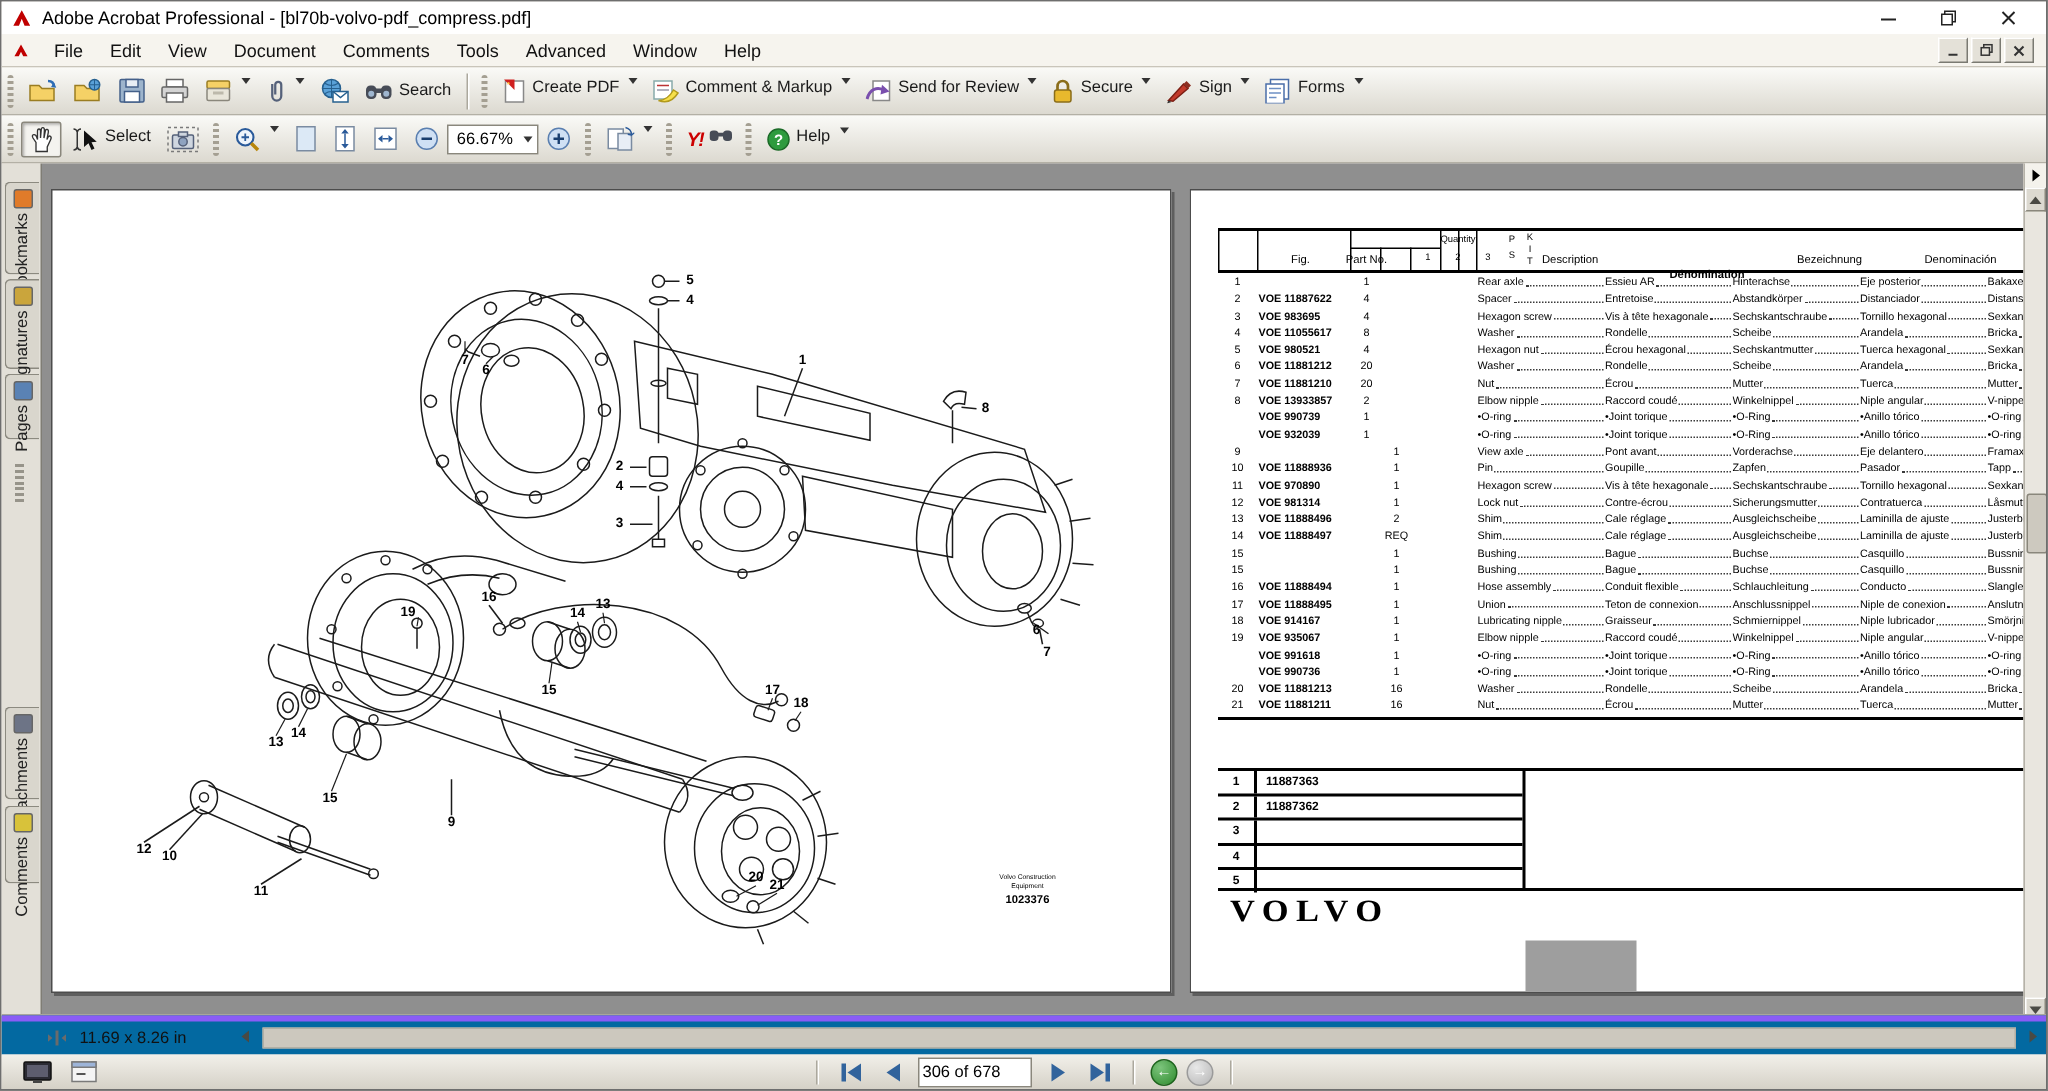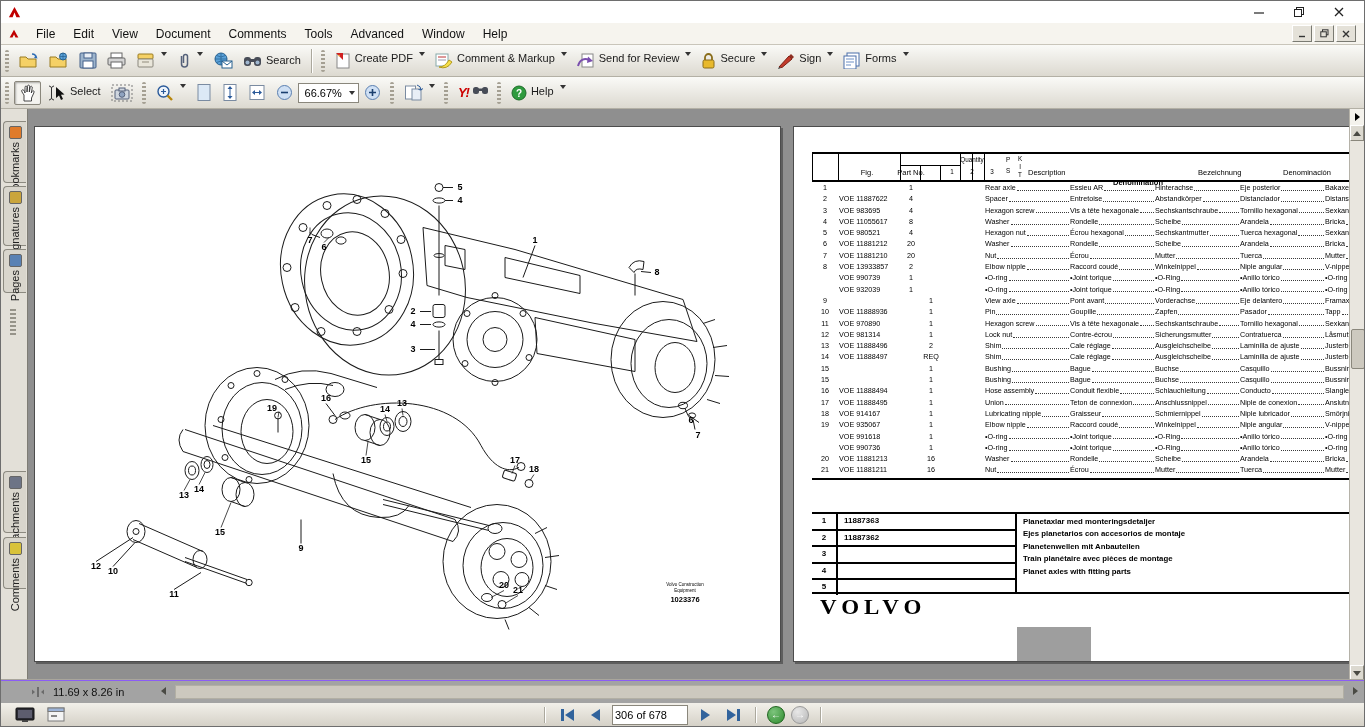--- a/index.html
+++ b/index.html
@@ -46,21 +46,21 @@
   
   .pt{position:absolute;left:18px;top:25px;width:620px;}
   .pt-head{position:relative;height:26px;border-top:2px solid #000;border-bottom:2px solid #000;box-sizing:content-box;}
   .hv{position:absolute;top:0;bottom:0;width:1px;background:#000;}
   .hv.half{top:11px;}
   .hlab{position:absolute;font-size:7.5px;color:#000;padding-left:42px;}
   .hlab.tiny{font-size:6.3px;}
   .qline{position:absolute;left:88px;width:60px;top:11px;height:1px;background:#000;}
   .prow{display:flex;height:11.3px;line-height:11.3px;font-size:7.2px;color:#000;}
   .cf{width:26px;text-align:center;flex:0 0 auto;}
-  .cp{width:62px;font-weight:normal;padding-left:1px;flex:0 0 auto;}
+  .cp{width:62px;font-weight:bold;padding-left:1px;flex:0 0 auto;}
   .cq{width:20px;text-align:center;flex:0 0 auto;}
   .cps{width:12px;flex:0 0 auto;} .ckit{width:12px;flex:0 0 auto;}
   .cl{width:85px;display:flex;overflow:hidden;flex:0 0 auto;}
   .cl.last{width:110px;}
   .cl .t{white-space:nowrap;}
   .ldr{flex:1 1 auto;min-width:3px;border-bottom:1px dotted #3a3a3a;margin:0 1px 2.5px 1px;}
   .pt-bottom{height:0;border-top:2px solid #000;margin-top:2px;}
   
   .vt{position:absolute;left:18px;top:385px;width:620px;height:82px;border-top:2px solid #000;border-bottom:2px solid #000;box-sizing:border-box;}
   .vrows{position:absolute;left:0;top:0;width:203px;height:78px;border-right:2px solid #000;}
@@ -75,21 +75,21 @@
   .vscroll{position:absolute;right:0;top:0;width:15px;bottom:0;background:#e9e6df;border-left:1px solid #b5b2a8;box-sizing:border-box;}
   .sb-btn{position:absolute;left:0;width:14px;height:16px;background:#dcd9d0;border:1px solid;border-color:#fff #8a877c #8a877c #fff;display:flex;align-items:center;justify-content:center;box-sizing:border-box;}
   .ovf{position:absolute;left:0;top:0;width:14px;height:16px;background:#f4f2ec;display:flex;align-items:center;justify-content:center;}
   .thumb{position:absolute;left:1px;width:12px;background:#cdc9bf;border:1px solid #8a877c;border-radius:2px;}
   .tri{width:0;height:0;}
   .tri-up{border-left:4px solid transparent;border-right:4px solid transparent;border-bottom:5px solid #4a4a44;}
   .tri-down{border-left:4px solid transparent;border-right:4px solid transparent;border-top:5px solid #4a4a44;}
   .tri-left{border-top:4px solid transparent;border-bottom:4px solid transparent;border-right:5px solid #4a4a44;}
   .tri-right{border-top:4px solid transparent;border-bottom:4px solid transparent;border-left:5px solid #4a4a44;}
   
-  .statusbar{position:absolute;left:0;bottom:23px;height:22px;right:0;background:#a3a3a3;border-top:1px solid #8b5cf6;box-shadow:0 -1px 0 #a9a69b;display:flex;align-items:center;font-size:11px;color:#111;}
+  .statusbar{position:absolute;left:0;bottom:23px;height:22px;right:0;background:#0369a1;border-top:4px solid #8b5cf6;box-shadow:0 -1px 0 #a9a69b;display:flex;align-items:center;font-size:11px;color:#111;}
   .statusbar .split{margin:0 8px 0 30px;}
   .pagesize{margin-right:20px;}
   .hscroll{position:absolute;left:160px;right:6px;top:4px;height:14px;}
   .hs-left{position:absolute;left:0;top:2px;}
   .hs-track{position:absolute;left:14px;right:14px;top:0;height:14px;background:#ccc8be;border:1px solid #b2afa4;box-sizing:border-box;}
   .hs-right{position:absolute;right:0;top:2px;}
   
   .navbar{position:absolute;left:0;bottom:0;height:23px;right:0;background:linear-gradient(#f2f0ea,#d5d1c7);display:flex;align-items:center;}
   .nb-left{display:flex;gap:12px;margin-left:14px;align-items:center;}
   .nav-center{position:absolute;left:538px;top:0;height:23px;display:flex;align-items:center;gap:6px;}
@@ -104,20 +104,21 @@
 </style>
 </head>
 <body>
 
 <div class="app">
 
   <div class="titlebar">
     <svg class="appicon" viewBox="0 0 16 16">
         <path d="M2 13 L8 2 L14 13 L10 13 L8 8 L6 13 Z" fill="#c00000"></path>
       </svg>
+    <span class="title">Adobe Acrobat Professional - [bl70b-volvo-pdf_compress.pdf]</span>
     <div class="wbtns">
       <span class="wbtn">
           <svg width="12" height="12" viewBox="0 0 12 12">
             <line x1="1" y1="7" x2="11" y2="7" stroke="#222" stroke-width="1.2"></line>
           </svg>
         </span>
       <span class="wbtn">
           <svg width="12" height="12" viewBox="0 0 12 12">
             <rect x="3.5" y="1.5" width="7" height="7" fill="none" stroke="#222"></rect>
             <rect x="1.5" y="3.5" width="7" height="7" fill="#fff" stroke="#222"></rect>
@@ -1400,27 +1401,20 @@
               </div>
               <div class="vrow">
                 <span class="vnum">4</span>
                 <span class="vpart"></span>
               </div>
               <div class="vrow">
                 <span class="vnum">5</span>
                 <span class="vpart"></span>
               </div>
             </div>
-          <div class="vtitles" id="vt-titles">
-              <div>Planetaxlar med monteringsdetaljer</div>
-              <div>Ejes planetarios con accesorios de montaje</div>
-              <div>Planetenwellen mit Anbauteilen</div>
-              <div>Train planétaire avec pièces de montage</div>
-              <div>Planet axles with fitting parts</div>
-            </div>
         </div>
         <div class="volvo">VOLVO</div>
         <div class="graybox"></div>
       </div>
     </div>
 
     <div class="vscroll">
       <span class="ovf">
           <span class="tri tri-right" style="border-left-color:#000;"></span>
         </span>

